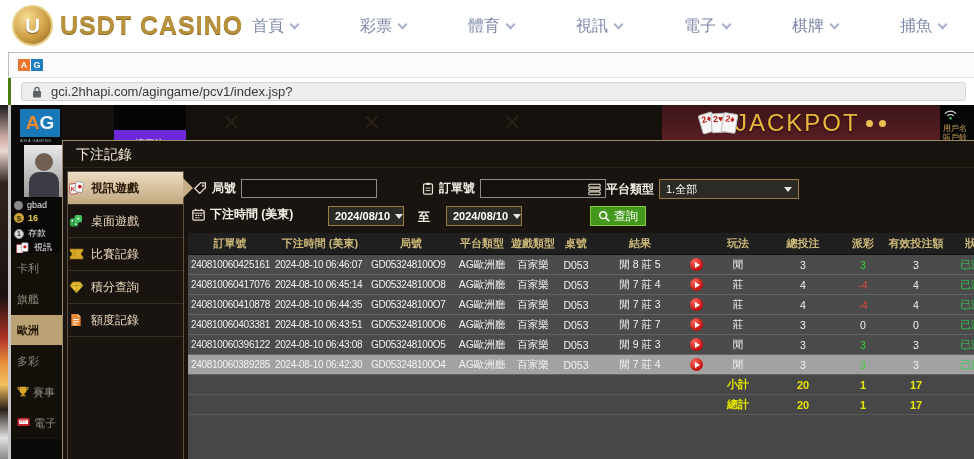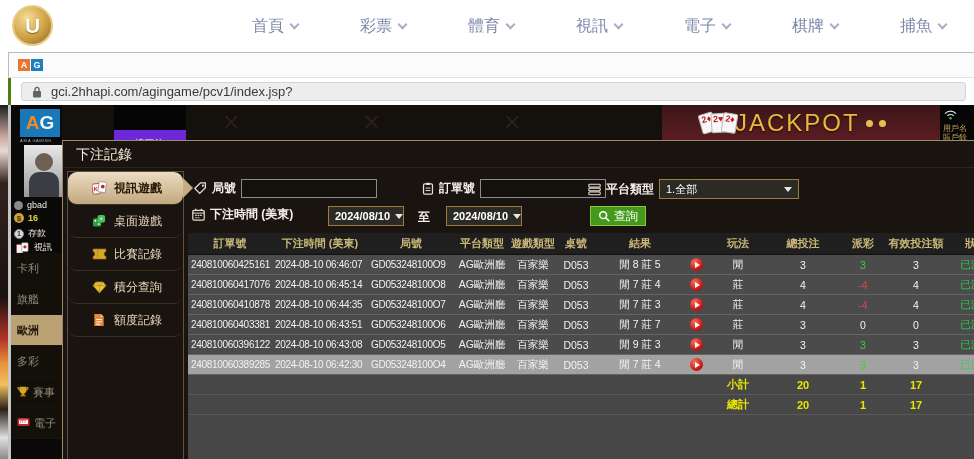--- a/index.html
+++ b/index.html
@@ -90,23 +90,23 @@
   .conn { position:absolute; right:0; top:0; width:34px; height:36px; background:#060606; padding:1px 0 0 3px; }
   .conn-label { color:#c9a25a; font-size:8px; line-height:9px; white-space:nowrap; }
 
   
   .modal { position:absolute; left:62px; top:35px; right:0; bottom:0; background:#1a1410;
     border:1px solid #9c8a68; border-right:none; border-bottom:none; }
   .modal-title { height:27px; line-height:27px; color:#f2ead8; font-size:14px; padding-left:13px;
     border-bottom:1px solid #2e2519; }
   .modal-body { position:absolute; top:28px; left:0; right:0; bottom:0; }
   .sidebar { position:absolute; left:4px; top:2px; width:117px; bottom:0; border:1px solid #5e5140; border-bottom:none; }
-  .side-item { height:33px; display:flex; align-items:center; gap:7px; padding-left:23px;
+  .side-item { height:33px; display:flex; align-items:center; gap:7px; padding-left:0;
     border-bottom:1px solid #39301f; color:#ead9bd; font-size:12px; position:relative; cursor:pointer;
-    white-space:nowrap;border-radius:9px; }
+    white-space:nowrap; }
   .side-item.active { background:linear-gradient(180deg,#ecdcc2,#c2a87f); color:#241505; font-weight:bold; }
   .side-item.active::after { content:''; position:absolute; right:-10px; top:50%; margin-top:-10px;
     border-left:10px solid #c7ad85; border-top:10px solid transparent; border-bottom:10px solid transparent; }
   .side-icon { width:16px; display:flex; justify-content:center; }
 
   .content { position:absolute; left:125px; top:0; right:0; bottom:0; overflow:hidden; }
   .filters { position:absolute; top:0; left:0; right:0; height:64px; }
   .f-group { position:absolute; display:flex; align-items:center; gap:5px; color:#f5f0e6;
     font-size:12px; font-weight:bold; white-space:nowrap; }
   .f-input { height:19px; background:#14110d; border:1px solid #8c8c8c; color:#fff; font-size:11px;
@@ -144,20 +144,21 @@
 </head>
 <body>
 
 <div class="screen">
 
   <div class="topbar">
     <div class="logo">
       <div class="logo-coin">
           <span>U</span>
         </div>
+      <div class="logo-text">USDT CASINO</div>
     </div>
     <div class="top-nav">
         <div class="nav-item">
           <span>首頁</span>
           <span class="chev"></span>
         </div>
         <div class="nav-item">
           <span>彩票</span>
           <span class="chev"></span>
         </div>

